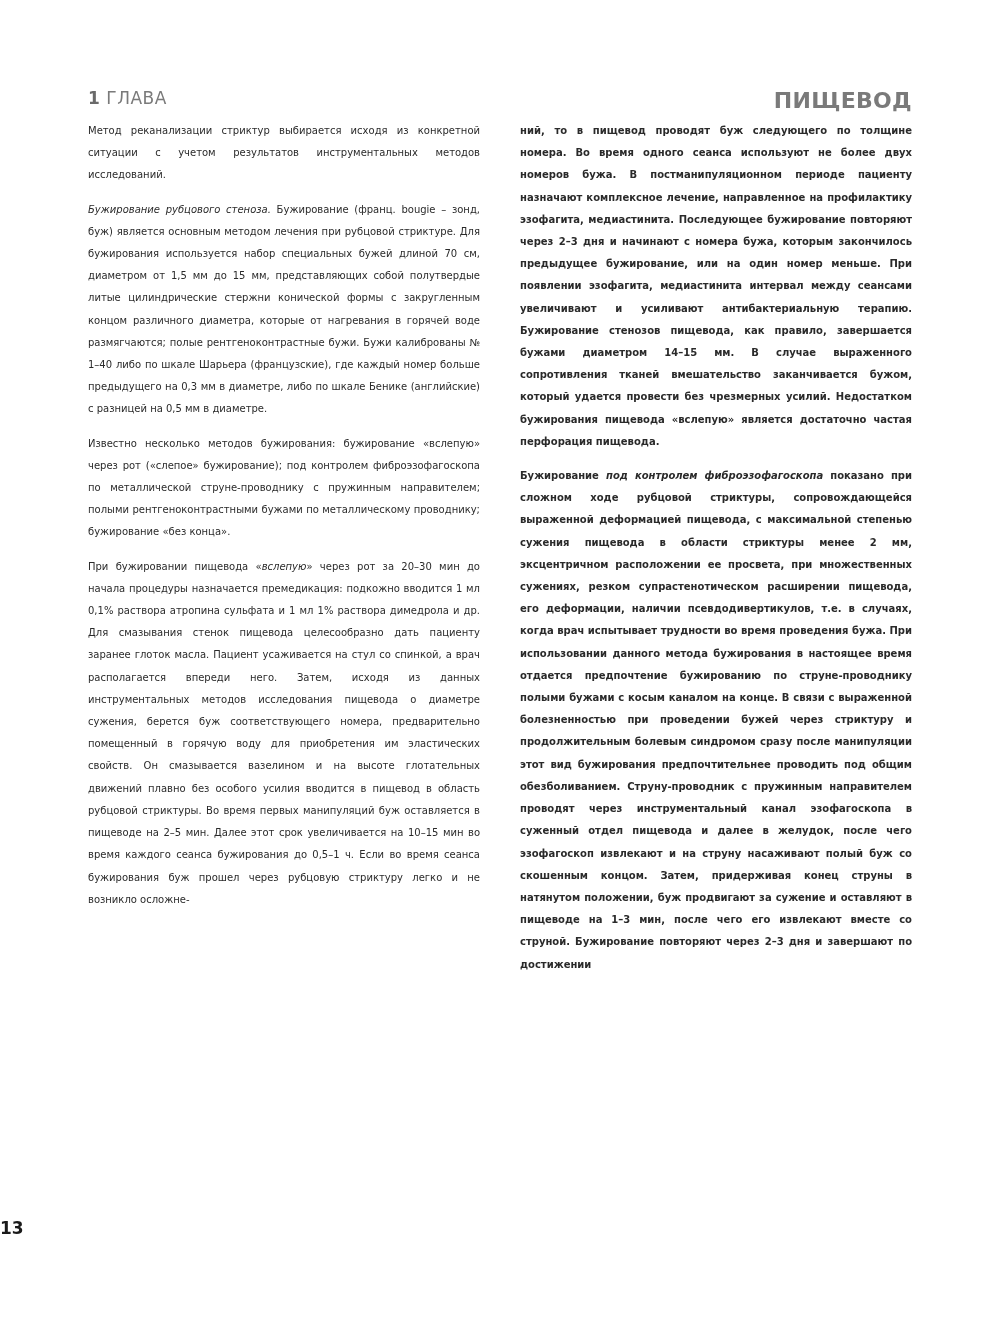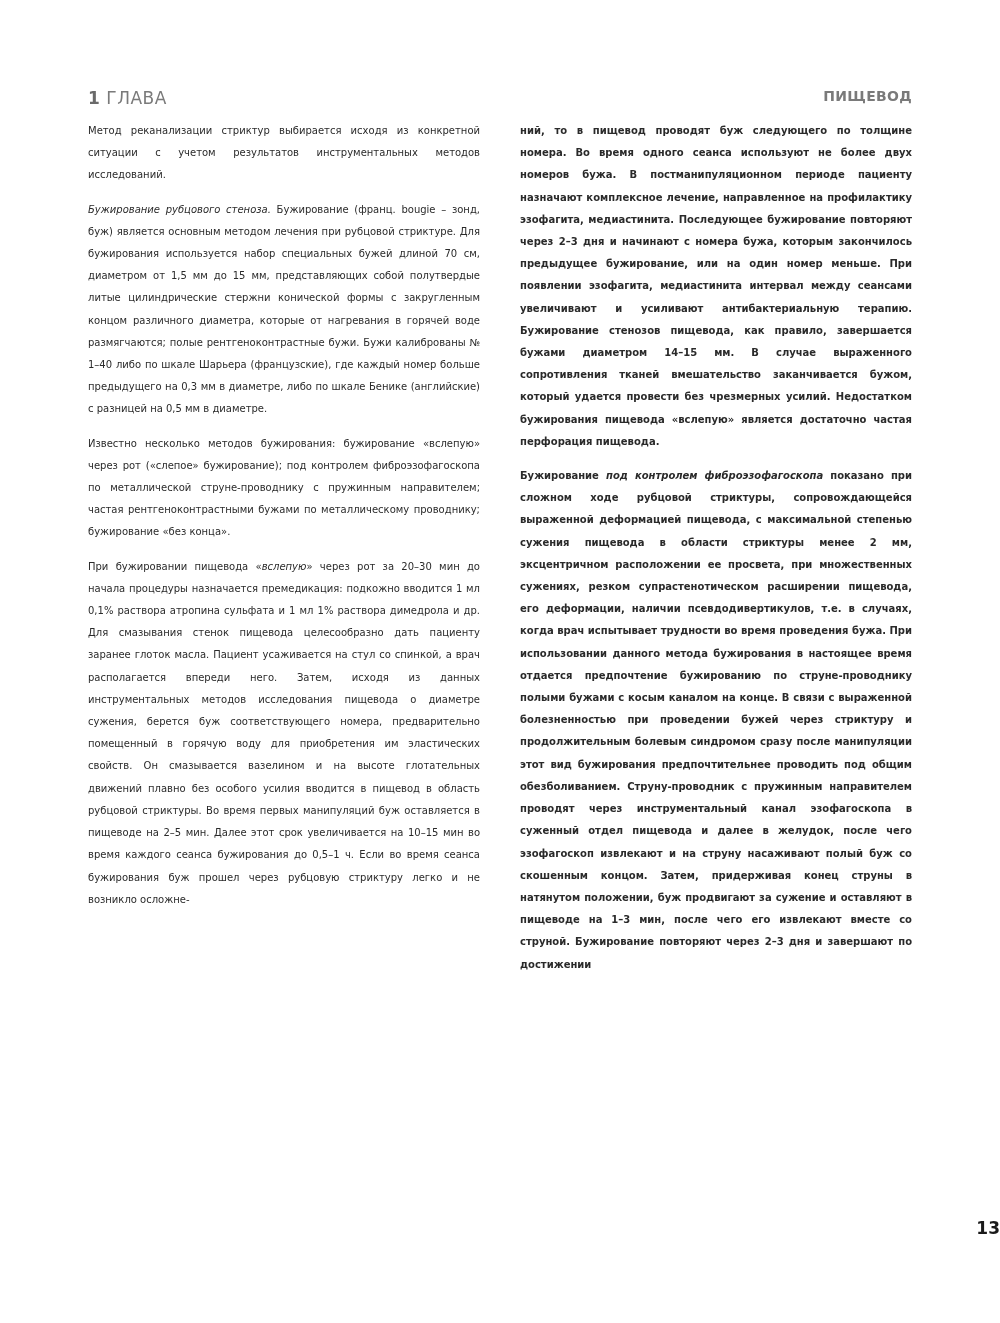--- a/index.html
+++ b/index.html
@@ -1,39 +1,39 @@
 <!DOCTYPE html>
 <html><head>
   <meta charset="utf-8">
   <style>
     html, body { margin: 0; padding: 0; background: #ffffff; }
     body { width: 1000px; height: 1323px; position: relative; overflow: hidden; font-family: "DejaVu Sans", sans-serif; color: #2a2a2a; }
     .hdr-left { position: absolute; left: 88px; top: 88px; font-size: 17px; color: #7a7a7a; letter-spacing: 0.5px; text-align: right; }
     .hdr-left .num { font-weight: bold; color: #6a6a6a; margin-right: 6px; }
-    .hdr-right { position: absolute; right: 88px; top: 88px; font-size: 14px; font-weight: bold; color: #7a7a7a; letter-spacing: 0.3px; }
+    .hdr-right { position: absolute; right: 88px; top: 88px; font-size: 22px; font-weight: bold; color: #7a7a7a; letter-spacing: 0.3px; }
     .col { position: absolute; top: 120px; width: 392px; font-size: 10px; line-height: 22.2px; text-align: justify; hyphens: manual; }
     .col-left { left: 88px; }
     .col-right { left: 520px; font-weight: bold; }
     .col p { margin: 0 0 12px 0; }
     .bi { font-weight: normal; font-style: italic; }
     .it { font-style: italic; }
-    .page-num { position: absolute; left: 0; right: 0; top: 1218px; text-align: right; font-size: 17px; font-weight: bold; color: #1a1a1a; }
+    .page-num { position: absolute; left: 0; right: 0; top: 1218px; text-align: left; font-size: 17px; font-weight: bold; color: #1a1a1a; }
   </style>
 </head>
 <body>
 
 <div class="hdr-left">
   <span class="num">1</span><span>ГЛАВА</span>
 </div>
 <div class="hdr-right">ПИЩЕВОД</div>
 
 <div class="col col-left">
   <p>Метод реканализации стриктур выбирается исходя из конкретной ситуации с учетом результатов инструментальных методов исследований.</p>
   <p><span class="bi">Бужирование рубцового стеноза.</span><span> Бужирование (франц. bougie – зонд, буж) является основным методом лечения при рубцовой стриктуре. Для бужирования используется набор специальных бужей длиной 70 см, диаметром от 1,5 мм до 15 мм, представляющих собой полутвердые литые цилиндрические стержни конической формы с закругленным концом различного диаметра, которые от нагревания в горячей воде размягчаются; полые рентгеноконтрастные бужи. Бужи калиброваны № 1–40 либо по шкале Шарьера (французские), где каждый номер больше предыдущего на 0,3 мм в диаметре, либо по шкале Бенике (английские) с разницей на 0,5 мм в диаметре.</span></p>
-  <p>Известно несколько методов бужирования: бужирование «вслепую» через рот («слепое» бужирование); под контролем фиброэзофагоскопа по металлической струне-проводнику с пружинным направителем; частая рентгеноконтрастными бужами по металлическому проводнику; бужирование «без конца».</p>
+  <p>Известно несколько методов бужирования: бужирование «вслепую» через рот («слепое» бужирование); под контролем фиброэзофагоскопа по металлической струне-проводнику с пружинным направителем; полыми рентгеноконтрастными бужами по металлическому проводнику; бужирование «без конца».</p>
   <p><span>При бужировании пищевода «</span><span class="it">вслепую</span><span>» через рот за 20–30 мин до начала процедуры назначается премедикация: подкожно вводится 1 мл 0,1% раствора атропина сульфата и 1 мл 1% раствора димедрола и др. Для смазывания стенок пищевода целесообразно дать пациенту заранее глоток масла. Пациент усаживается на стул со спинкой, а врач располагается впереди него. Затем, исходя из данных инструментальных методов исследования пищевода о диаметре сужения, берется буж соответствующего номера, предварительно помещенный в горячую воду для приобретения им эластических свойств. Он смазывается вазелином и на высоте глотательных движений плавно без особого усилия вводится в пищевод в область рубцовой стриктуры. Во время первых манипуляций буж оставляется в пищеводе на 2–5 мин. Далее этот срок увеличивается на 10–15 мин во время каждого сеанса бужирования до 0,5–1 ч. Если во время сеанса бужирования буж прошел через рубцовую стриктуру легко и не возникло осложне-</span></p>
 </div>
 
 <div class="col col-right">
   <p>ний, то в пищевод проводят буж следующего по толщине номера. Во время одного сеанса используют не более двух номеров бужа. В постманипуляционном периоде пациенту назначают комплексное лечение, направленное на профилактику эзофагита, медиастинита. Последующее бужирование повторяют через 2–3 дня и начинают с номера бужа, которым закончилось предыдущее бужирование, или на один номер меньше. При появлении эзофагита, медиастинита интервал между сеансами увеличивают и усиливают антибактериальную терапию. Бужирование стенозов пищевода, как правило, завершается бужами диаметром 14–15 мм. В случае выраженного сопротивления тканей вмешательство заканчивается бужом, который удается провести без чрезмерных усилий. Недостатком бужирования пищевода «вслепую» является достаточно частая перфорация пищевода.</p>
   <p><span>Бужирование </span><span class="it">под контролем фиброэзофагоскопа</span><span> показано при сложном ходе рубцовой стриктуры, сопровождающейся выраженной деформацией пищевода, с максимальной степенью сужения пищевода в области стриктуры менее 2 мм, эксцентричном расположении ее просвета, при множественных сужениях, резком супрастенотическом расширении пищевода, его деформации, наличии псевдодивертикулов, т.е. в случаях, когда врач испытывает трудности во время проведения бужа. При использовании данного метода бужирования в настоящее время отдается предпочтение бужированию по струне-проводнику полыми бужами с косым каналом на конце. В связи с выраженной болезненностью при проведении бужей через стриктуру и продолжительным болевым синдромом сразу после манипуляции этот вид бужирования предпочтительнее проводить под общим обезболиванием. Струну-проводник с пружинным направителем проводят через инструментальный канал эзофагоскопа в суженный отдел пищевода и далее в желудок, после чего эзофагоскоп извлекают и на струну насаживают полый буж со скошенным концом. Затем, придерживая конец струны в натянутом положении, буж продвигают за сужение и оставляют в пищеводе на 1–3 мин, после чего его извлекают вместе со струной. Бужирование повторяют через 2–3 дня и завершают по достижении</span></p>
 </div>
 
 <div class="page-num">13</div>
 

